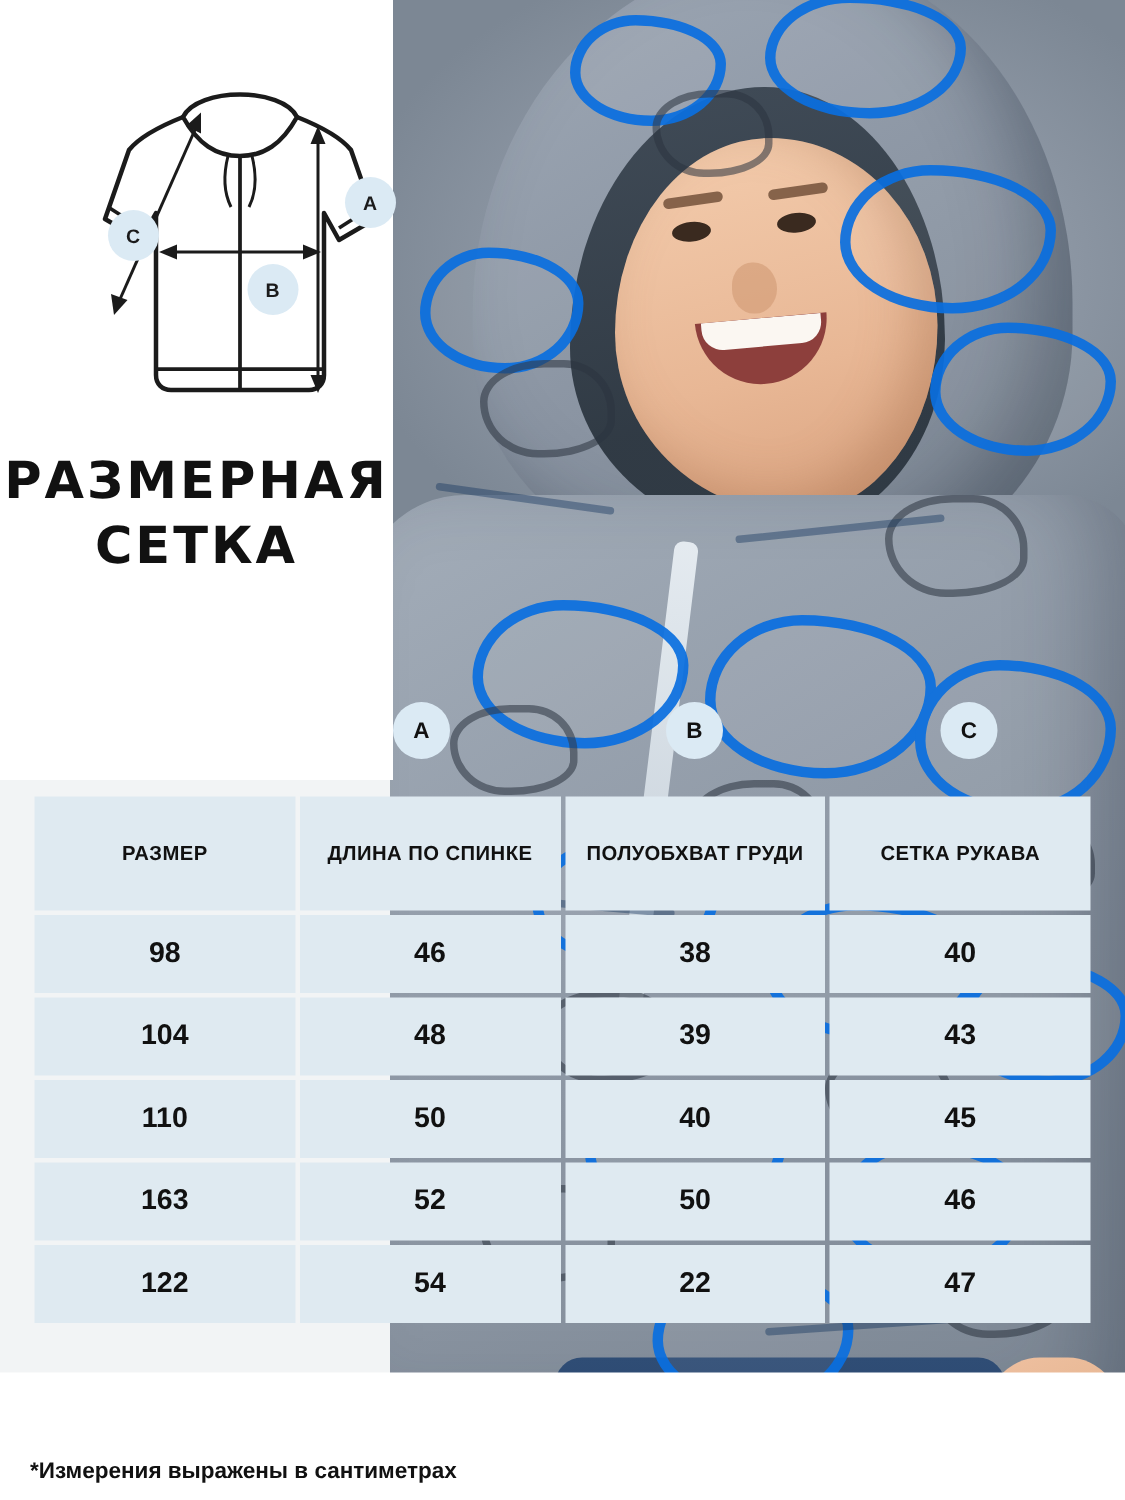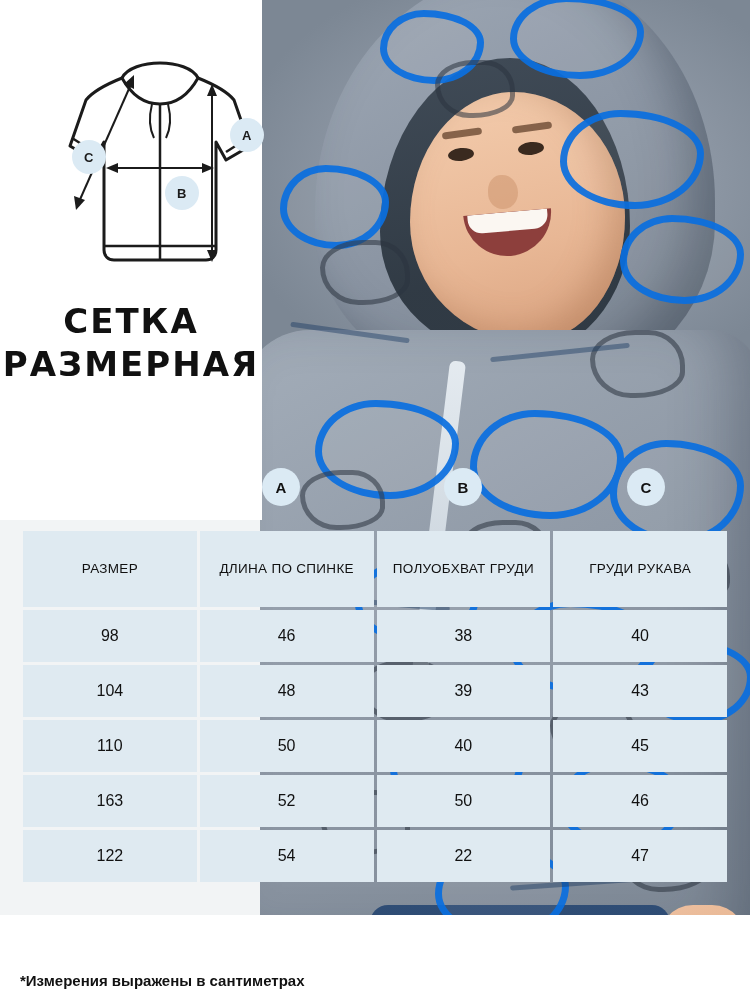--- a/index.html
+++ b/index.html
@@ -256,32 +256,32 @@
     border-collapse: separate;
     border-spacing: 3px 3px;
     table-layout: fixed;
   }
   table.size-table th,
   table.size-table td {
     background: #dfeaf1;
     text-align: center;
     color: #111;
     font-size: 14.5px;
-    font-weight: normal;
+    font-weight: bold;
     height: 48px;
     padding: 2px 0;
   }
   table.size-table th {
     height: 72px;
     font-size: 13.5px;
     letter-spacing: .3px;
     line-height: 1.25;
   }
   table.size-table tbody td {
-    font-size: 16px;
+    font-size: 19px;
   }
 
   .footnote {
     position: absolute;
     left: 20px;
     top: 928px;
     font-size: 15px;
     font-weight: bold;
     color: #111;
     margin-top: 44px;
@@ -384,36 +384,36 @@
       <line x1="72" y1="40" x2="18" y2="162" stroke="#1b1b1b" stroke-width="2"></line>
       <polygon points="74,33 64,42 74,47" fill="#1b1b1b"></polygon>
       <polygon points="16,168 14,154 25,158" fill="#1b1b1b"></polygon>
     </svg>
 
     <div class="badge badge-a">A</div>
     <div class="badge badge-b">B</div>
     <div class="badge badge-c">C</div>
 
     <div class="title">
+      <div>РАЗМЕРНАЯ</div>
       <div>СЕТКА</div>
-      <div>РАЗМЕРНАЯ</div>
     </div>
   </div>
 
   <div class="col-badge cb-a">A</div>
   <div class="col-badge cb-b">B</div>
   <div class="col-badge cb-c">C</div>
 
   <table class="size-table">
     <thead>
       <tr>
         <th>РАЗМЕР</th>
         <th>ДЛИНА ПО СПИНКЕ</th>
         <th>ПОЛУОБХВАТ ГРУДИ</th>
-        <th>ГРУДИ РУКАВА</th>
+        <th>СЕТКА РУКАВА</th>
       </tr>
     </thead>
     <tbody>
       <tr>
         <td>98</td>
         <td>46</td>
         <td>38</td>
         <td>40</td>
       </tr>
       <tr>

